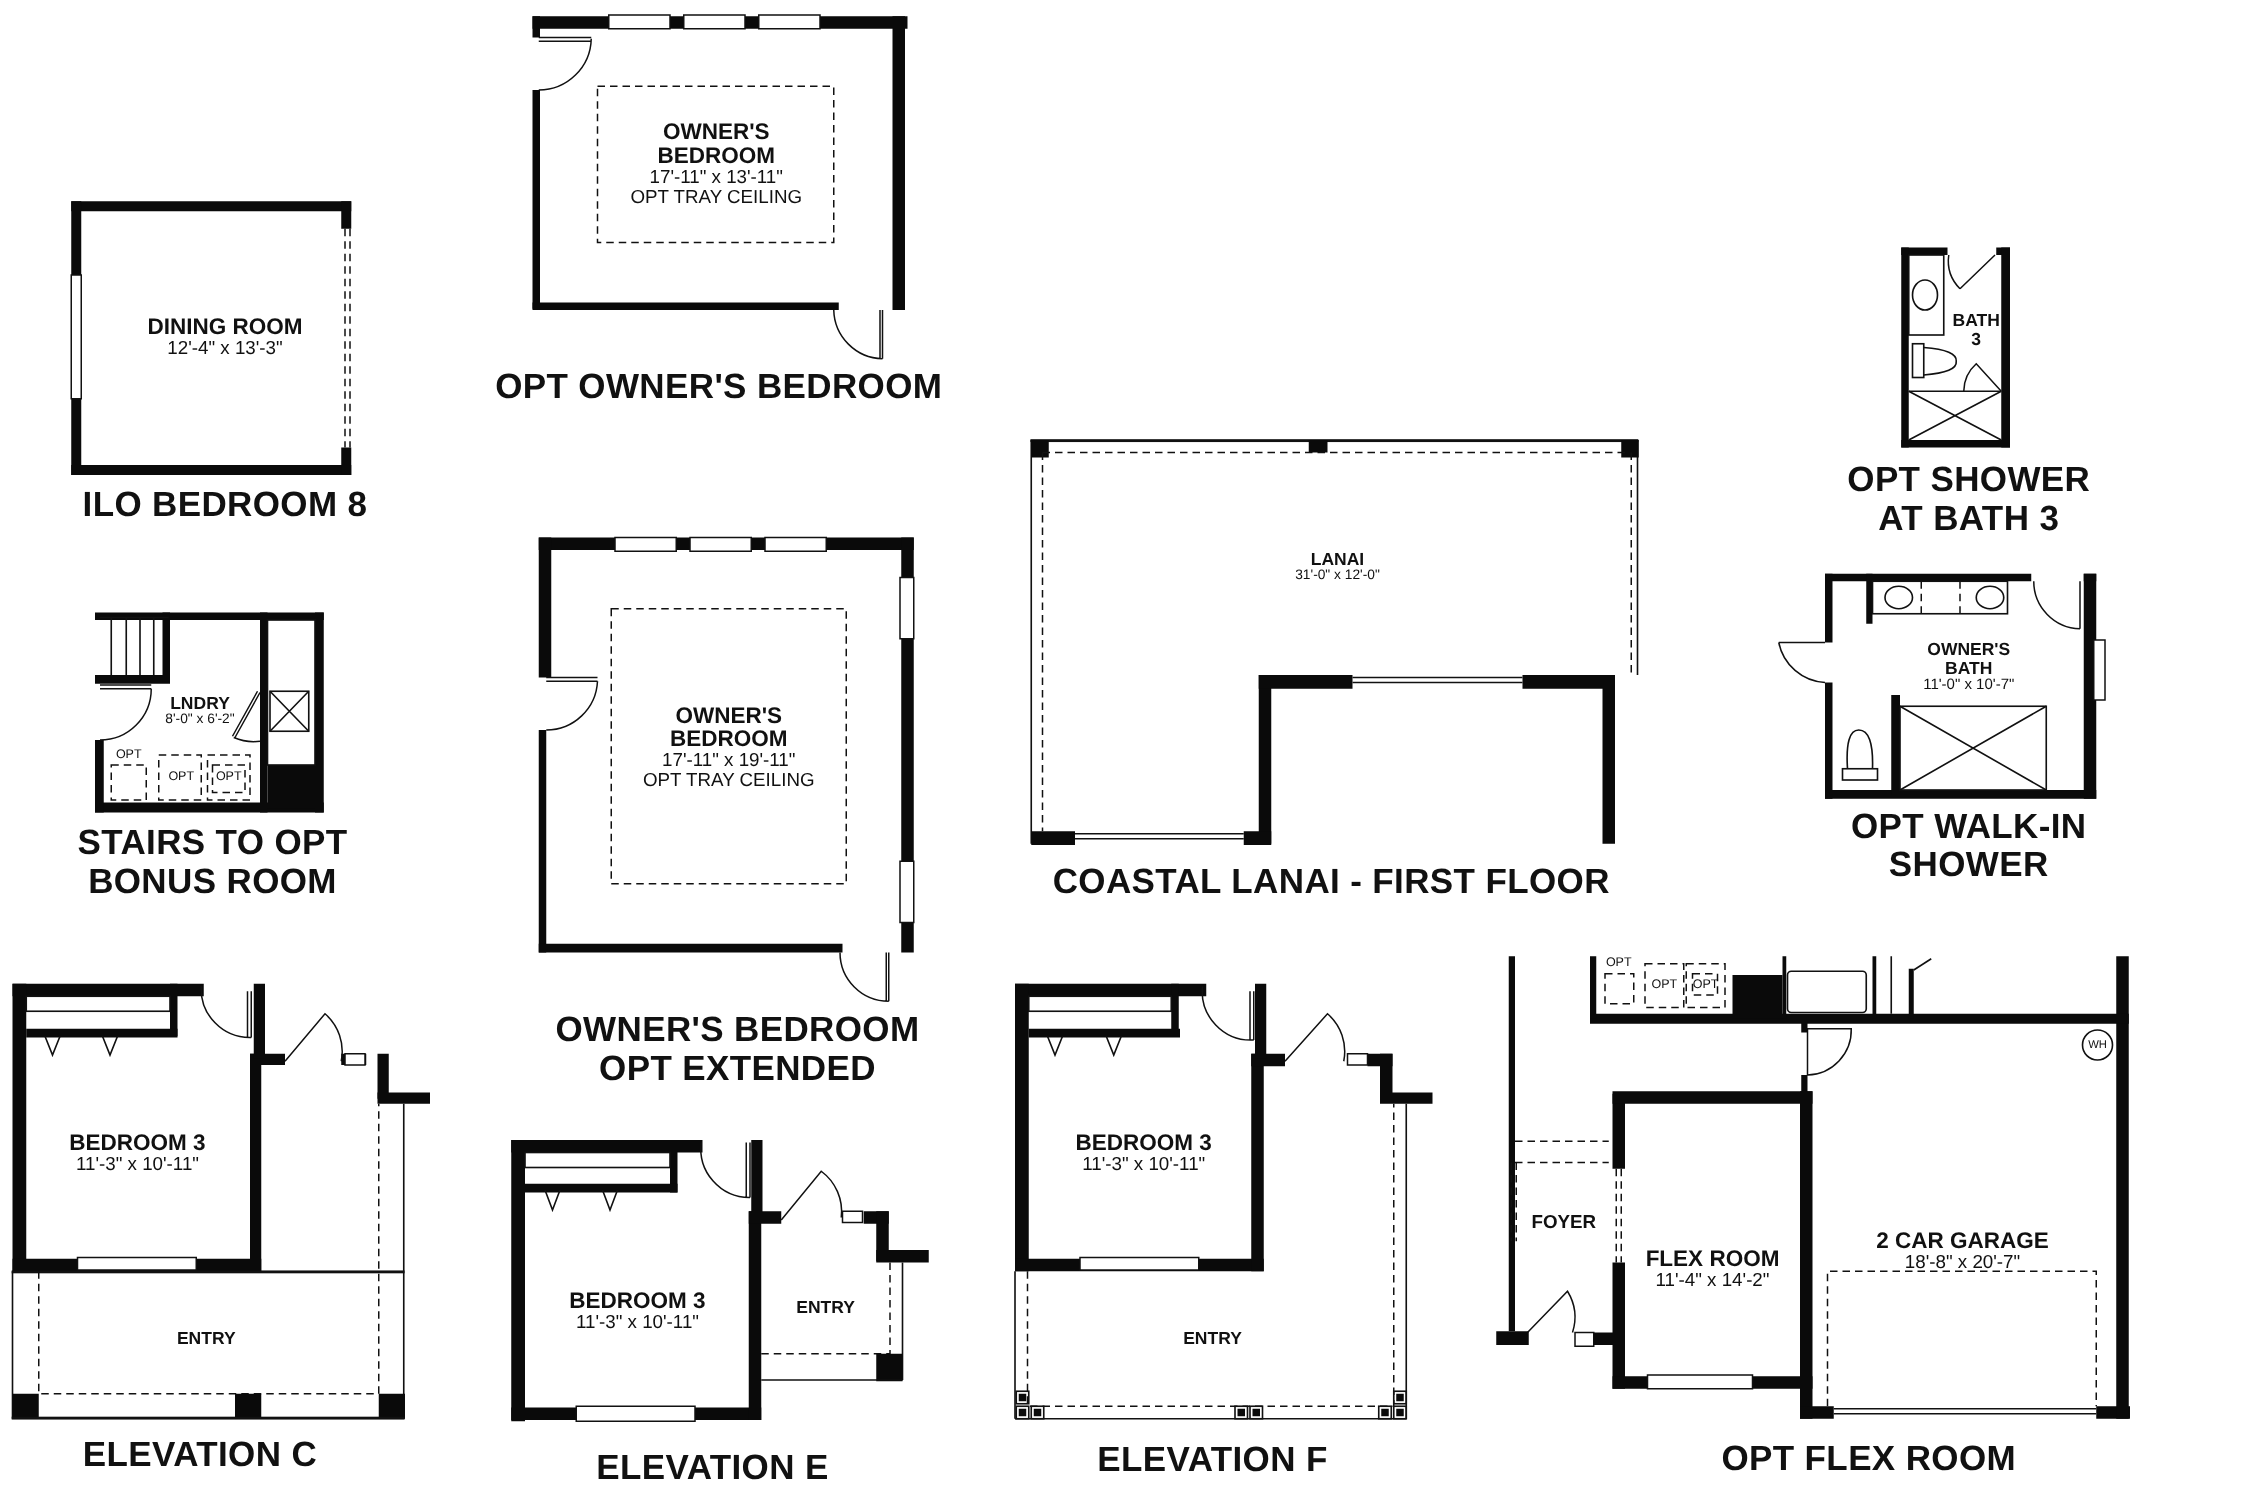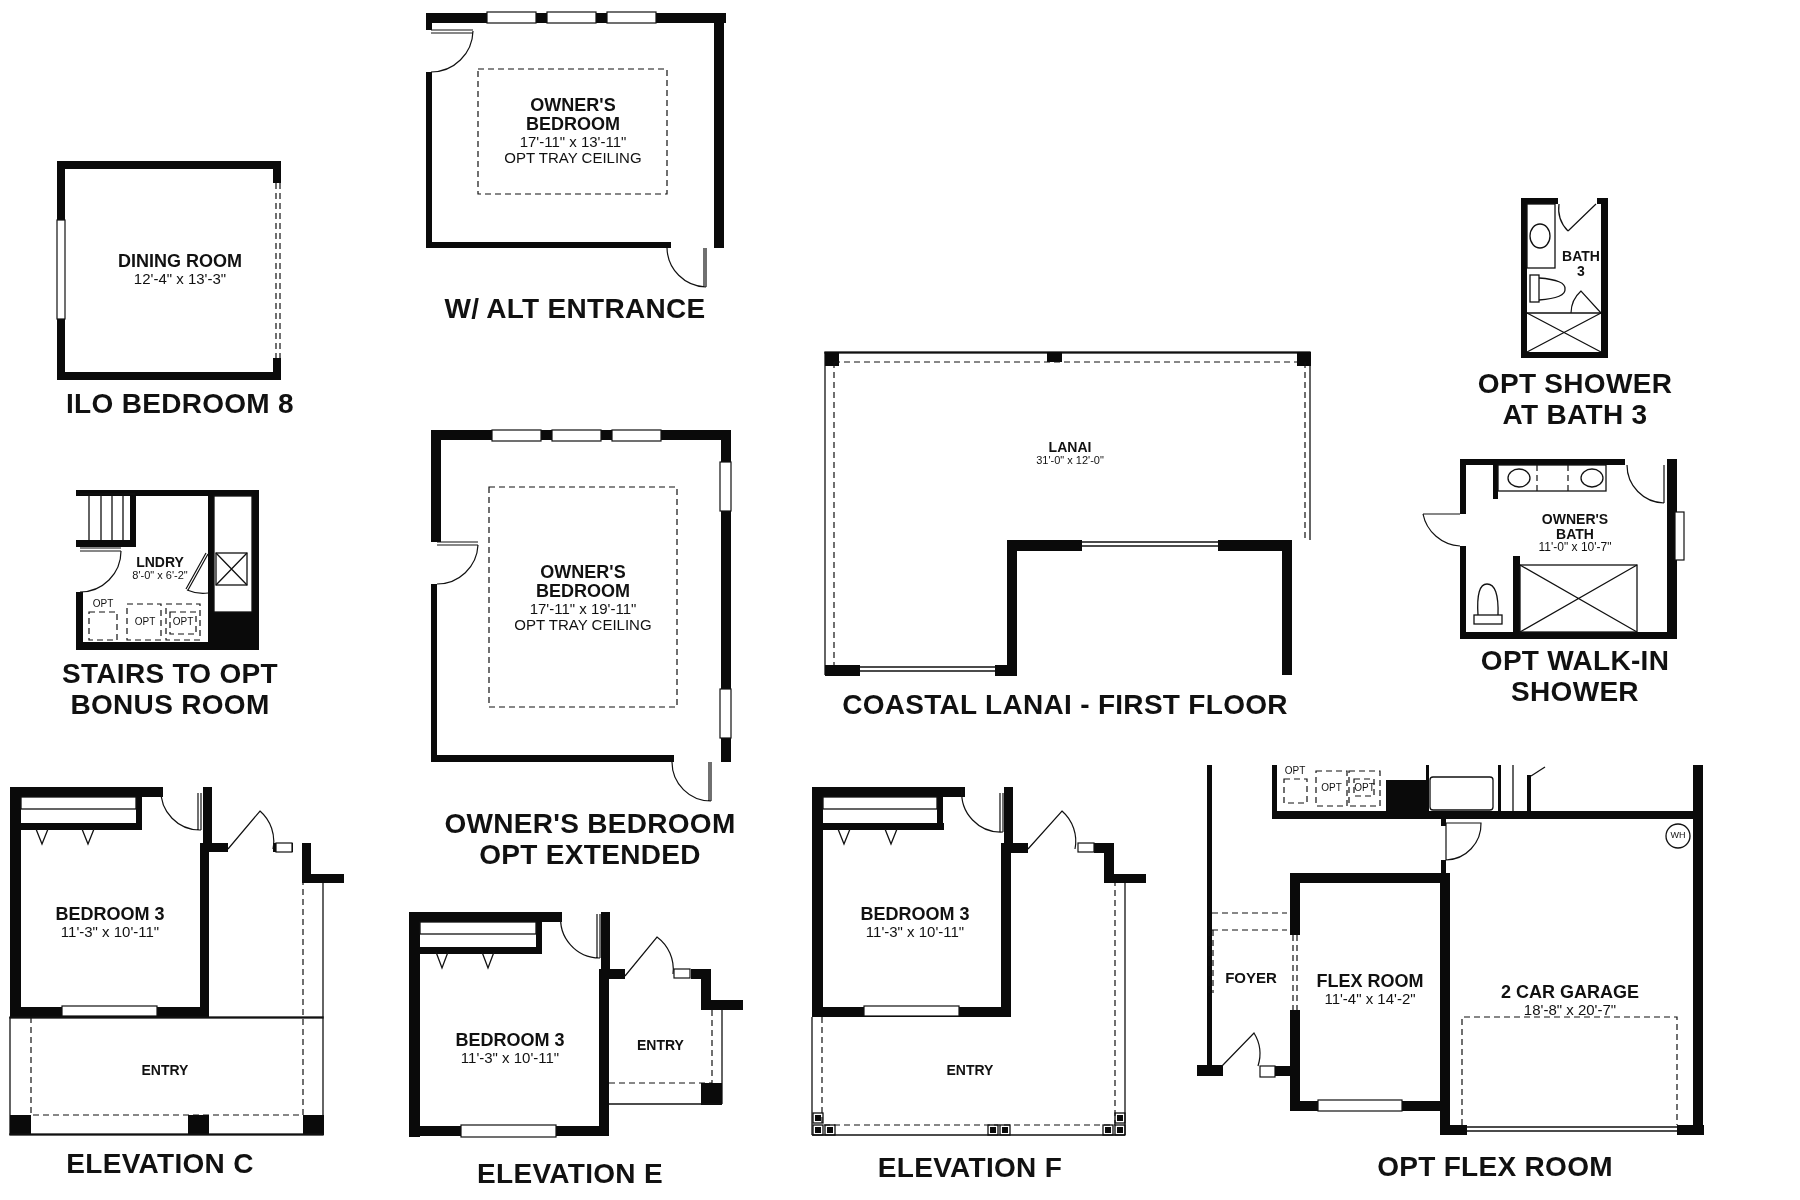--- a/index.html
+++ b/index.html
@@ -279,21 +279,21 @@
   <span style="display:block">ILO BEDROOM 8</span>
 </div>
 
 <div class="lbl" style="left:478px; top:96px; width:190px;">
   <span class="room-name">OWNER'S</span>
   <span class="room-name">BEDROOM</span>
   <span class="room-dim">17'-11" x 13'-11"</span>
   <span class="room-extra">OPT TRAY CEILING</span>
 </div>
 <div class="title" style="left:375px; top:293px; width:400px;">
-  <span style="display:block">W/ ALT ENTRANCE</span>
+  <span style="display:block">OPT OWNER'S BEDROOM</span>
 </div>
 
 <div class="lbl" style="left:120px; top:555px; width:80px;">
   <span class="tiny-bold">LNDRY</span>
   <span class="tiny-dim">8'-0" x 6'-2"</span>
 </div>
 <div class="lbl small" style="left:88px; top:599px; width:30px; font-size:10px;">OPT</div>
 <div class="lbl small" style="left:128px; top:617px; width:34px; font-size:10px;">OPT</div>
 <div class="lbl small" style="left:166px; top:617px; width:34px; font-size:10px;">OPT</div>
 <div class="title" style="left:20px; top:658px; width:300px;text-align:center;">
@@ -368,21 +368,21 @@
 <div class="lbl" style="left:925px; top:1063px; width:90px;">
   <span class="tiny-bold">ENTRY</span>
 </div>
 <div class="title" style="left:830px; top:1152px; width:280px;">
   <span style="display:block">ELEVATION F</span>
 </div>
 
 <div class="lbl" style="left:1212px; top:970px; width:78px;">
   <span class="tiny-bold" style="font-size:15px">FOYER</span>
 </div>
-<div class="lbl" style="left:1300px; top:972px; width:140px;">
+<div class="lbl" style="left:1300px; top:998px; width:140px;">
   <span class="room-name">FLEX ROOM</span>
   <span class="room-dim">11'-4" x 14'-2"</span>
 </div>
 <div class="lbl" style="left:1470px; top:944px; width:200px;margin-top:39px;">
   <span class="room-name">2 CAR GARAGE</span>
   <span class="room-dim">18'-8" x 20'-7"</span>
 </div>
 <div class="lbl small" style="left:1280px; top:766px; width:30px; font-size:10px;">OPT</div>
 <div class="lbl small" style="left:1316px; top:783px; width:31px; font-size:10px;">OPT</div>
 <div class="lbl small" style="left:1349px; top:783px; width:31px; font-size:10px;">OPT</div>

